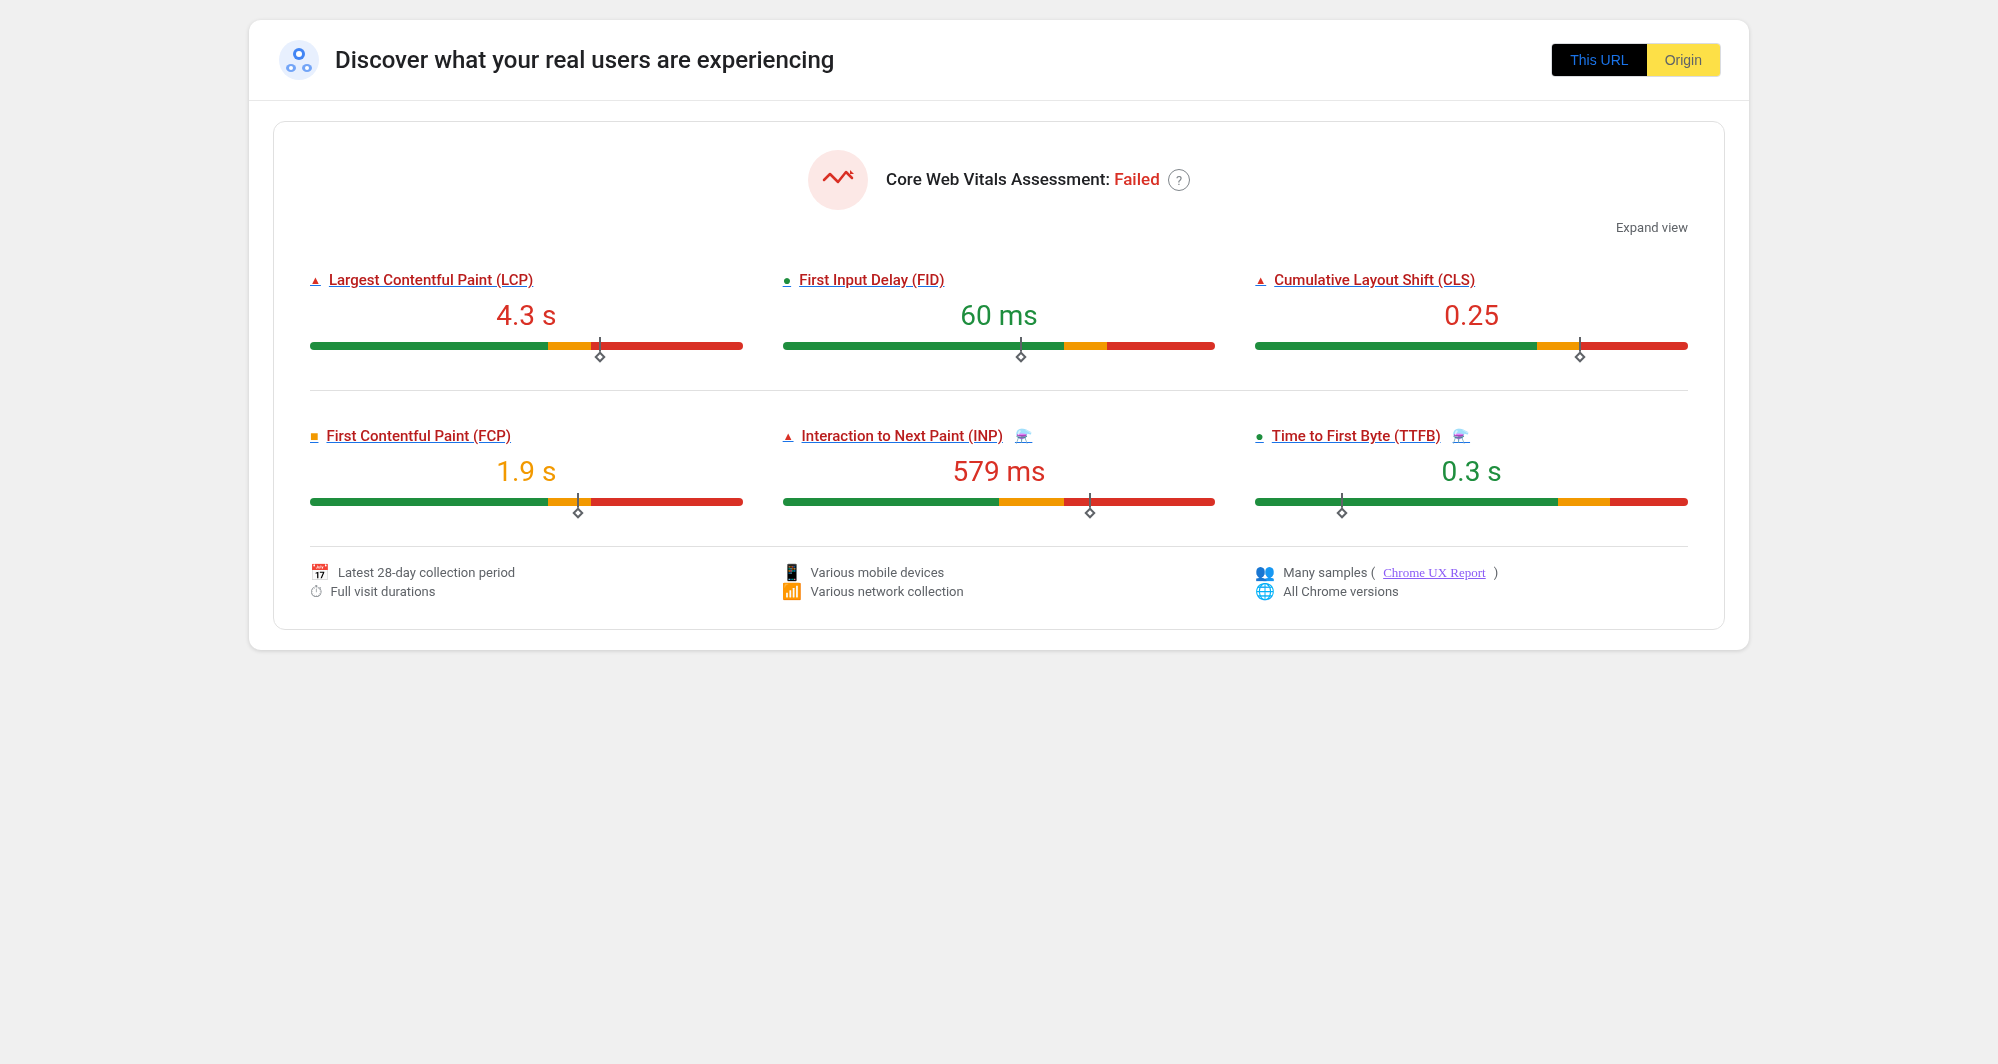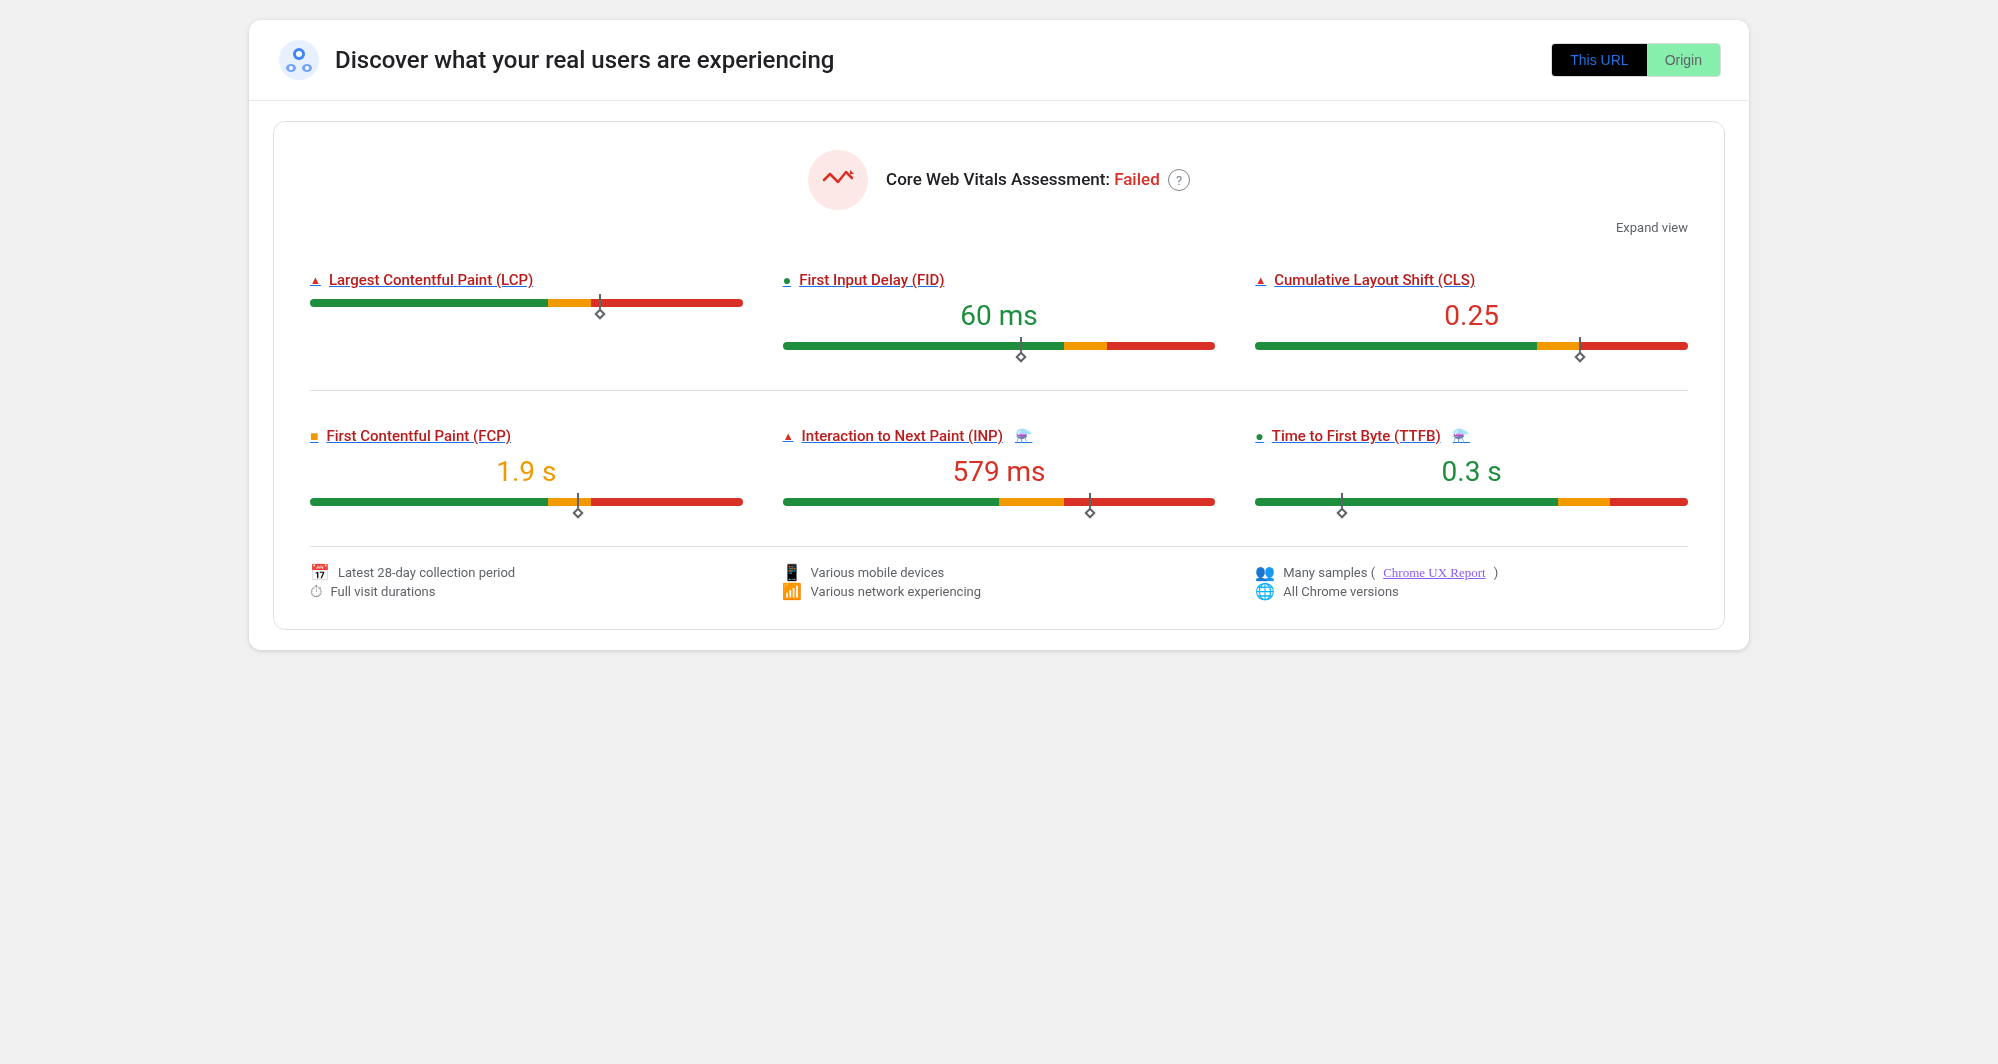--- a/index.html
+++ b/index.html
@@ -45,21 +45,21 @@
       display: flex;
       border: 1px solid #dadce0;
       border-radius: 4px;
       overflow: hidden;
     }
     .url-toggle button {
       padding: 8px 18px;
       font-size: 14px;
       border: none;
       cursor: pointer;
-      background: #86efac;
+      background: #fde047;
       color: #5f6368;
     }
     .url-toggle button.active {
       background: #000000;
       color: #1a73e8;
       font-weight: 500;
     }
     
     .main-card {
       margin: 20px 24px;
@@ -282,20 +282,21 @@
     <div class="expand-view">Expand view</div>
 
     <div class="metrics-grid" id="core-metrics-grid">
 
     <div class="metric-item">
       <div class="metric-label">
         <span class="status-icon status-red" style="color:#d93025;font-size:11px;">▲</span>
         <span class="metric-label-text">Largest Contentful Paint (LCP)</span>
 
       </div>
+      <div class="metric-value red">4.3 s</div>
       <div class="progress-bar-container">
         <div class="bar-segment green" style="width:55%"></div>
         <div class="bar-segment orange" style="width:10%"></div>
         <div class="bar-segment red" style="width:35%"></div>
         <div class="bar-marker" style="left:67%">
           <div class="bar-marker-line"></div>
           <div class="bar-marker-diamond"></div>
         </div>
       </div>
     </div>
@@ -407,21 +408,21 @@
             <span>Full visit durations</span>
           </div>
         </div>
         <div>
           <div class="footer-item">
             <span class="fi-icon">📱</span>
             <span>Various mobile devices</span>
           </div>
           <div class="footer-item">
             <span class="fi-icon">📶</span>
-            <span>Various network experiencing</span>
+            <span>Various network collection</span>
           </div>
         </div>
         <div>
           <div class="footer-item"><span class="fi-icon">👥</span>Many samples (<span class="footer-link">Chrome UX Report</span>)</div>
           <div class="footer-item">
             <span class="fi-icon">🌐</span>
             <span>All Chrome versions</span>
           </div>
         </div>
       </div>

